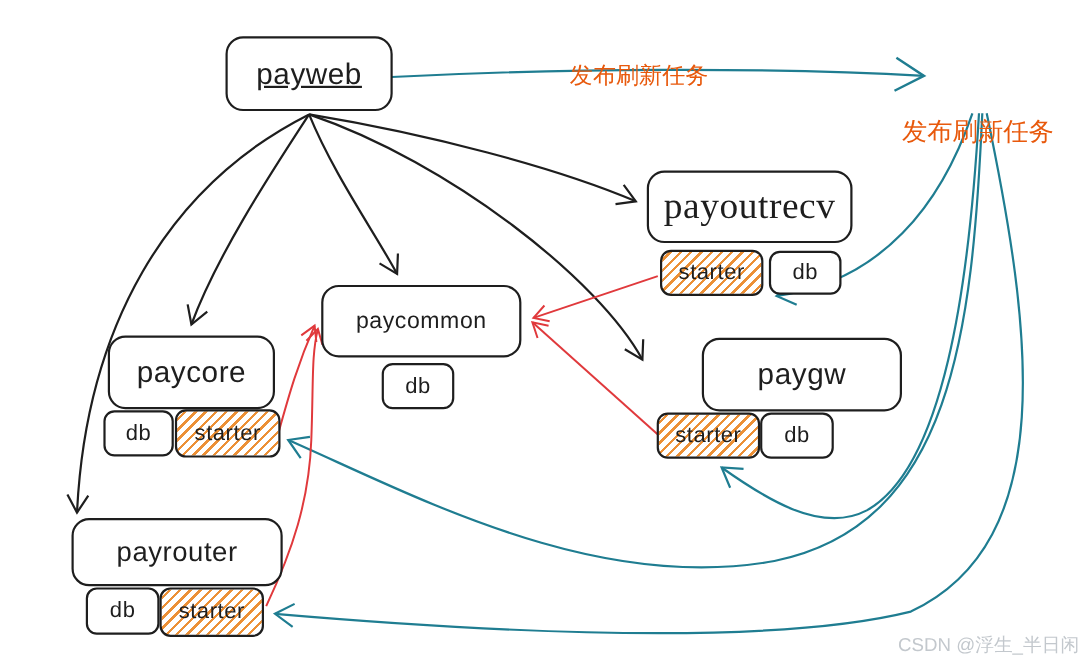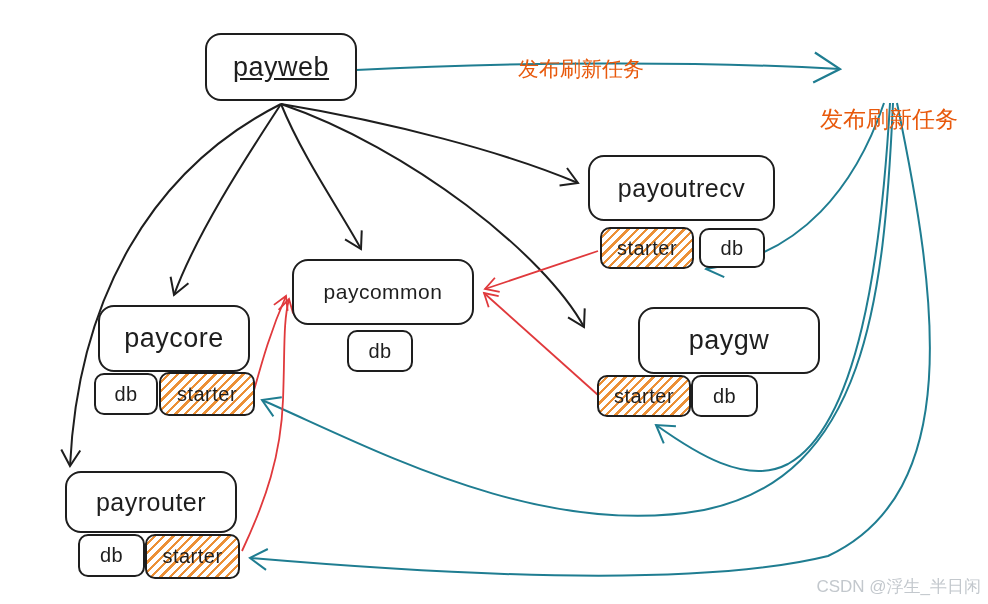--- a/index.html
+++ b/index.html
@@ -68,21 +68,21 @@
       <path d="M 253,394 C 263,358 271,330 286,296" marker-end="url(#mh-red)"></path>
       <path d="M 242,551 C 266,500 281,455 283,400 C 285,348 283,323 289,299" marker-end="url(#mh-red)"></path>
     </g>
   </svg>
 
   <div class="node" style="left:205px;top:33px;width:152px;height:68px;font-size:27px;text-decoration:underline;">
     <span>payweb</span>
   </div>
 
 
-  <div class="node" style="left:588px;top:155px;width:187px;height:66px;font-size:25px;">
+  <div class="node" style="left:588px;top:155px;width:187px;height:66px;font-size:34px;font-family:Liberation Serif, serif;">
     <span>payoutrecv</span>
   </div>
   <div class="node small hatch" style="left:600px;top:227px;width:94px;height:42px;">
     <span>starter</span>
   </div>
   <div class="node small" style="left:699px;top:228px;width:66px;height:40px;">
     <span>db</span>
   </div>
 
   <div class="node" style="left:292px;top:259px;width:182px;height:66px;font-size:21px;">
@@ -105,21 +105,21 @@
   <div class="node" style="left:590px;top:307px;width:182px;height:67px;font-size:27px;margin-left:48px;">
     <span>paygw</span>
   </div>
   <div class="node small hatch" style="left:597px;top:375px;width:94px;height:42px;">
     <span>starter</span>
   </div>
   <div class="node small" style="left:691px;top:375px;width:67px;height:42px;">
     <span>db</span>
   </div>
 
-  <div class="node" style="left:65px;top:471px;width:172px;height:62px;font-size:25px;">
+  <div class="node" style="left:65px;top:471px;width:192px;height:62px;font-size:25px;">
     <span>payrouter</span>
   </div>
   <div class="node small" style="left:78px;top:534px;width:67px;height:43px;">
     <span>db</span>
   </div>
   <div class="node small hatch" style="left:145px;top:534px;width:95px;height:45px;">
     <span>starter</span>
   </div>
 
   <div class="edge-label" style="left:518px;top:57px;font-size:21px;">发布刷新任务</div>

